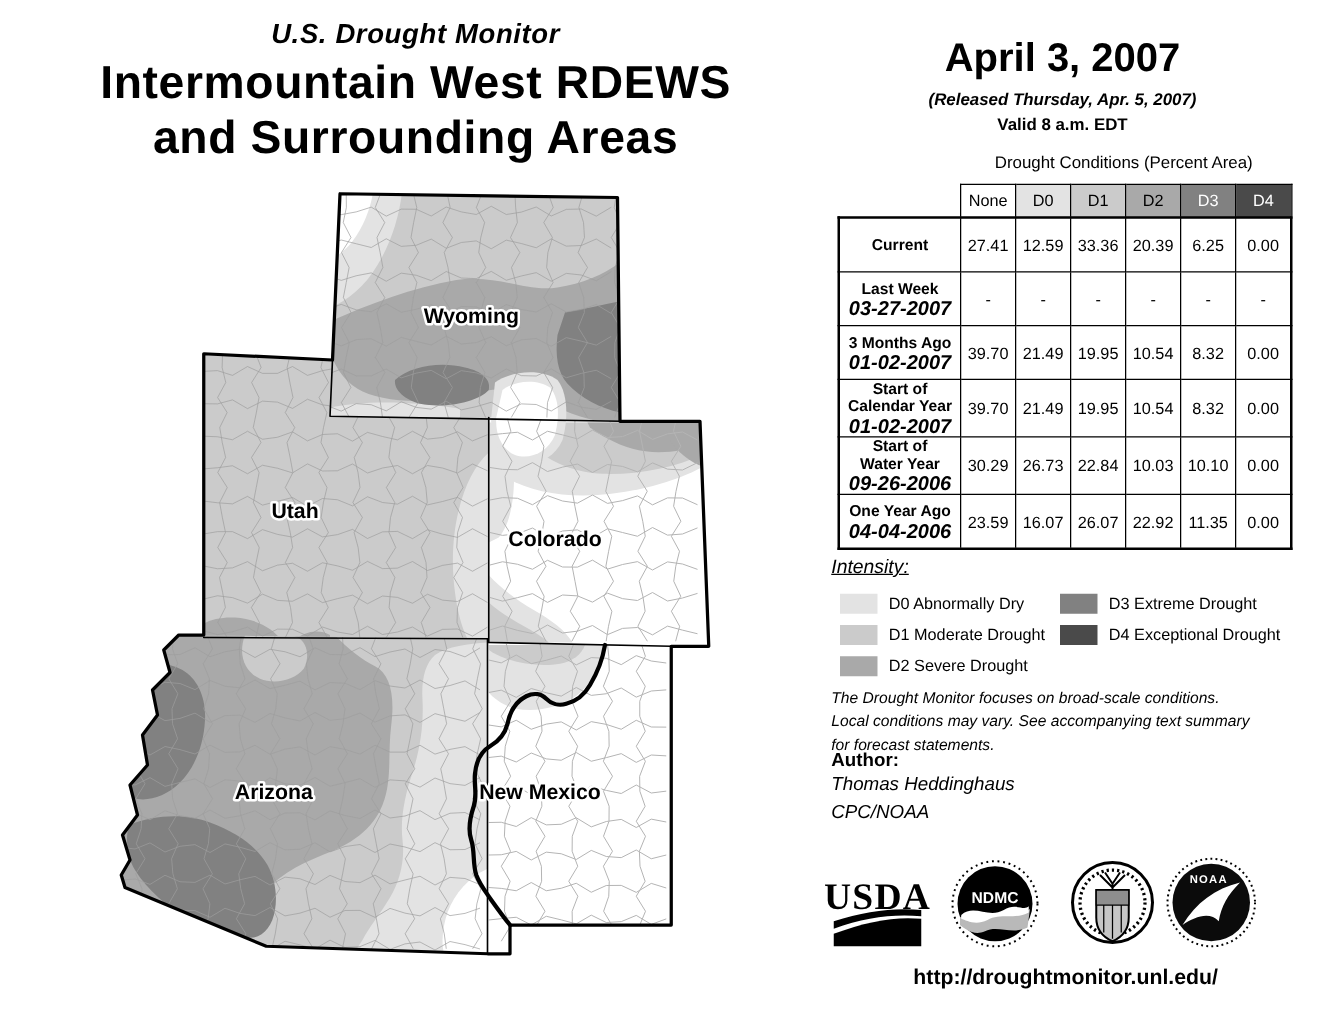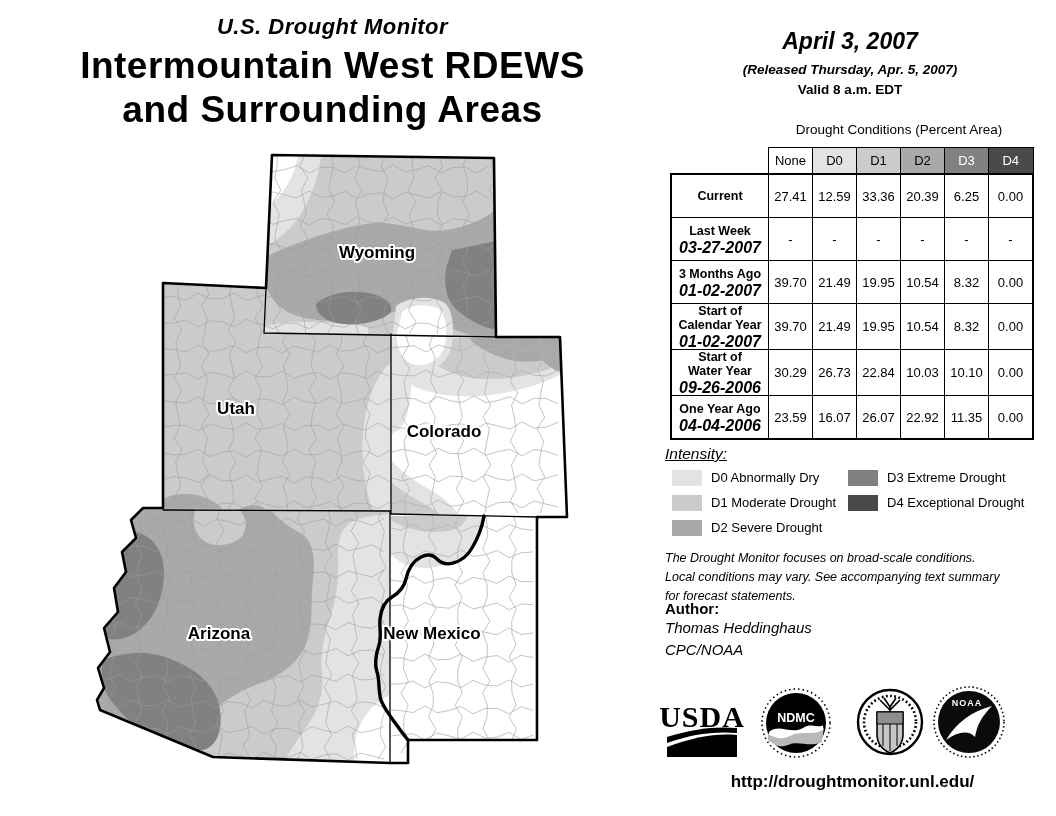--- a/index.html
+++ b/index.html
@@ -9,21 +9,21 @@
   
   .map-title{position:absolute;left:15px;top:14px;width:635px;text-align:center;}
   .overtitle{font-size:22px;font-weight:bold;font-style:italic;letter-spacing:.5px;text-align:center;}
   .main-title{font-size:37px;font-weight:bold;line-height:44px;margin-top:4px;letter-spacing:.5px;}
   #map-svg{position:absolute;left:0;top:0;}
   .state-label{font-size:17px;font-weight:bold;text-anchor:middle;fill:#000;
                stroke:#fff;stroke-width:4px;paint-order:stroke;stroke-linejoin:round;}
 
   
   .date-block{position:absolute;left:660px;top:28px;width:380px;text-align:center;}
-  .date-line{font-size:23px;font-weight:bold;font-style:italic;}
+  .date-line{font-size:32px;font-weight:bold;}
   .released-line{font-size:13.5px;font-weight:bold;font-style:italic;margin-top:7px;}
   .valid-line{font-size:13.5px;font-weight:bold;margin-top:5px;}
 
   .table-caption{position:absolute;left:770px;top:122px;width:258px;text-align:center;
                  font-size:13.5px;}
   .dm-table{position:absolute;left:670px;top:147px;border-collapse:collapse;
             font-size:13px;text-align:center;}
   .dm-table th,.dm-table td{border:1.4px solid #000;padding:0;}
   .dm-table th.corner{border:none;}
   .dm-table thead th{width:43px;height:25px;font-weight:normal;font-size:13px;}
@@ -33,21 +33,21 @@
                         vertical-align:middle;line-height:14px;}
   .rowlabel .lbl{white-space:pre-line;}
   .rowlabel .sub{font-size:16px;font-style:italic;font-weight:bold;margin-top:3px;}
 
   .legend{position:absolute;left:665px;top:445px;width:385px;}
   .legend-heading{font-size:15.5px;font-style:italic;text-decoration:underline;margin-bottom:7px;}
   .legend-cols{position:relative;}
   .legend-col{position:absolute;top:0;}
   .legend-col.c1{left:7px;}
   .legend-col.c2{left:183px;}
-  .legend-item{display:flex;height:25px;}
+  .legend-item{display:flex;align-items:center;height:25px;}
   .swatch{width:30px;height:16px;margin-right:9px;flex:none;}
   .legend-label{font-size:13px;white-space:nowrap;}
 
   .disclaimer{position:absolute;left:665px;top:549px;width:390px;
               font-size:12.5px;font-style:italic;line-height:19px;white-space:pre-line;}
   .author-block{position:absolute;left:665px;top:600px;}
   .author-heading{font-size:15px;font-weight:bold;}
   .author-name,.author-org{font-size:15px;font-style:italic;line-height:22px;}
 
   #logo-svg{position:absolute;left:660px;top:683px;}

